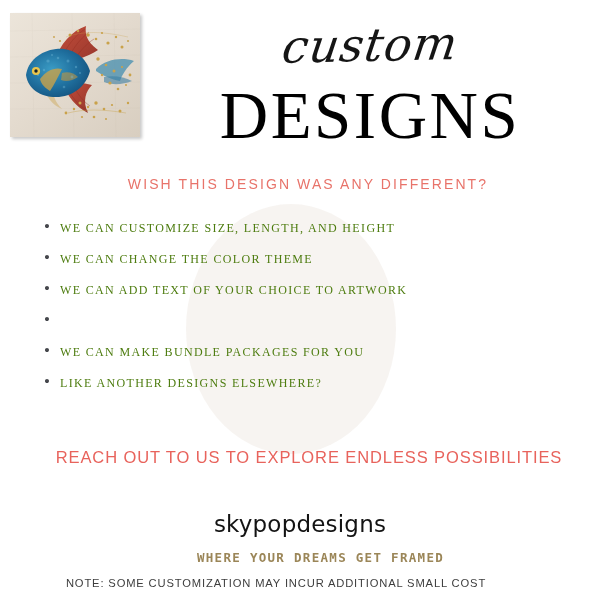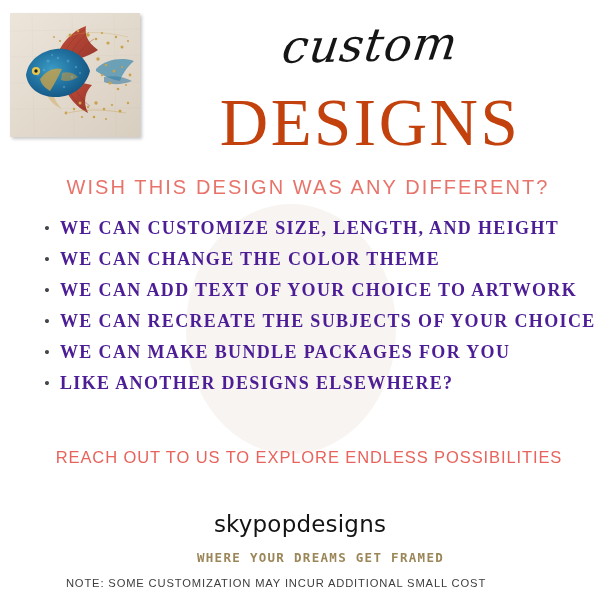--- a/index.html
+++ b/index.html
@@ -54,35 +54,35 @@
     color:#151515;
     letter-spacing:1px;
     line-height:1;
     transform:skewX(-9deg) rotate(-1.2deg);
     display:inline-block;
   }
   .title-serif {
     font-family:"Liberation Serif", serif;
     font-weight:400;
     font-size:67px;
-    color:#c2410c;
+    color:#000000;
     letter-spacing:2.5px;
     line-height:1.02;
-    margin-top:20px;
+    margin-top:13px;
   }
 
   
   .subhead {
     position:absolute;
     left:0; top:176px;
     width:600px;
     text-align:center;
     z-index:3;
     font-family:"Liberation Sans", sans-serif;
-    font-size:20px;
+    font-size:14px;
     font-weight:400;
     letter-spacing:2.1px;
     color:#e8736a;
     white-space:nowrap;
     padding-left:16px;
   }
 
   
   .bullets {
     position:absolute;
@@ -100,24 +100,24 @@
     flex:0 0 16px;
     font-family:"Liberation Serif", serif;
     font-size:17px;
     color:#45474c;
     line-height:1;
     text-align:left;
   }
   .bullet-dot.blank { visibility:hidden; }
   .bullet-text {
     font-family:"Liberation Serif", serif;
-    font-weight:700;
-    font-size:18px;
+    font-weight:400;
+    font-size:12px;
     letter-spacing:1.35px;
-    color:#4c1d95;
+    color:#4d7c0f;
     white-space:nowrap;
   }
   .bullet-row.cont { padding-left:4px; }
 
   
   .cta {
     position:absolute;
     left:9px; top:448px;
     width:600px;
     text-align:center;
@@ -303,21 +303,20 @@
     <div class="bullet-row">
       <span class="bullet-dot">•</span>
       <span class="bullet-text">WE CAN CHANGE THE COLOR THEME</span>
     </div>
     <div class="bullet-row">
       <span class="bullet-dot">•</span>
       <span class="bullet-text">WE CAN ADD TEXT OF YOUR CHOICE TO ARTWORK</span>
     </div>
     <div class="bullet-row">
       <span class="bullet-dot">•</span>
-      <span class="bullet-text">WE CAN RECREATE THE SUBJECTS OF YOUR CHOICE</span>
     </div>
     <div class="bullet-row">
       <span class="bullet-dot">•</span>
       <span class="bullet-text">WE CAN MAKE BUNDLE PACKAGES FOR YOU</span>
     </div>
     <div class="bullet-row">
       <span class="bullet-dot">•</span>
       <span class="bullet-text">LIKE ANOTHER DESIGNS ELSEWHERE?</span>
     </div>
   </div>

